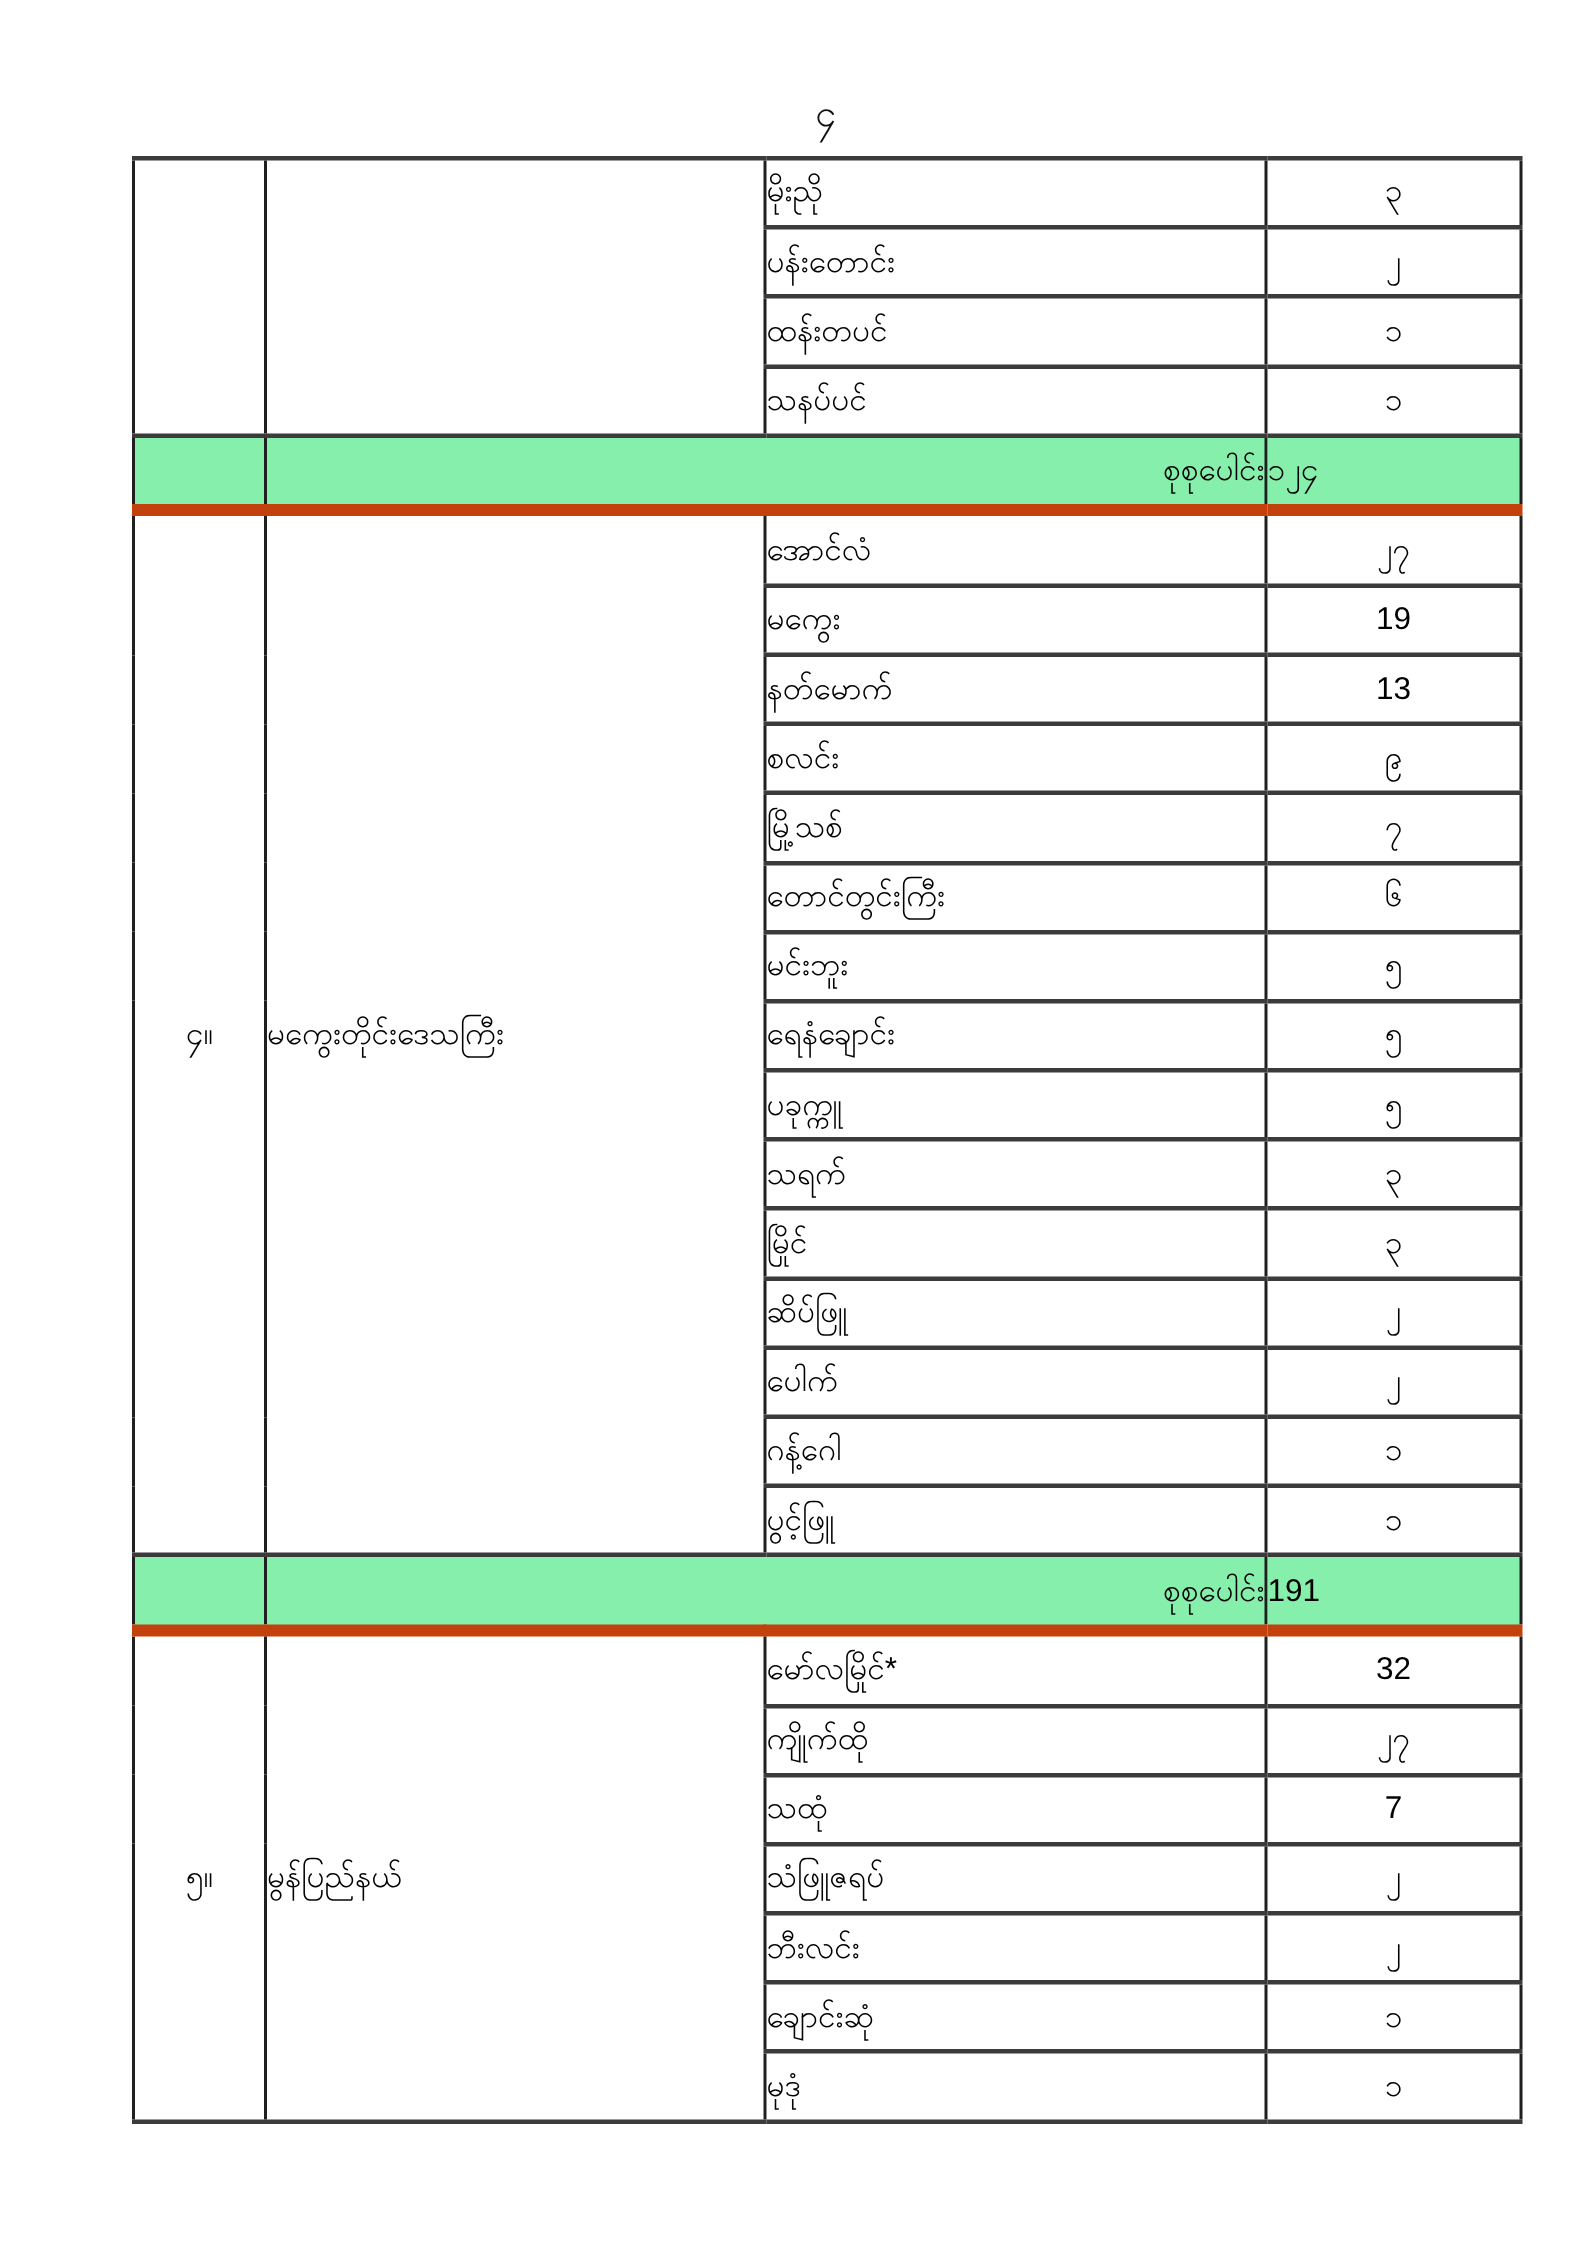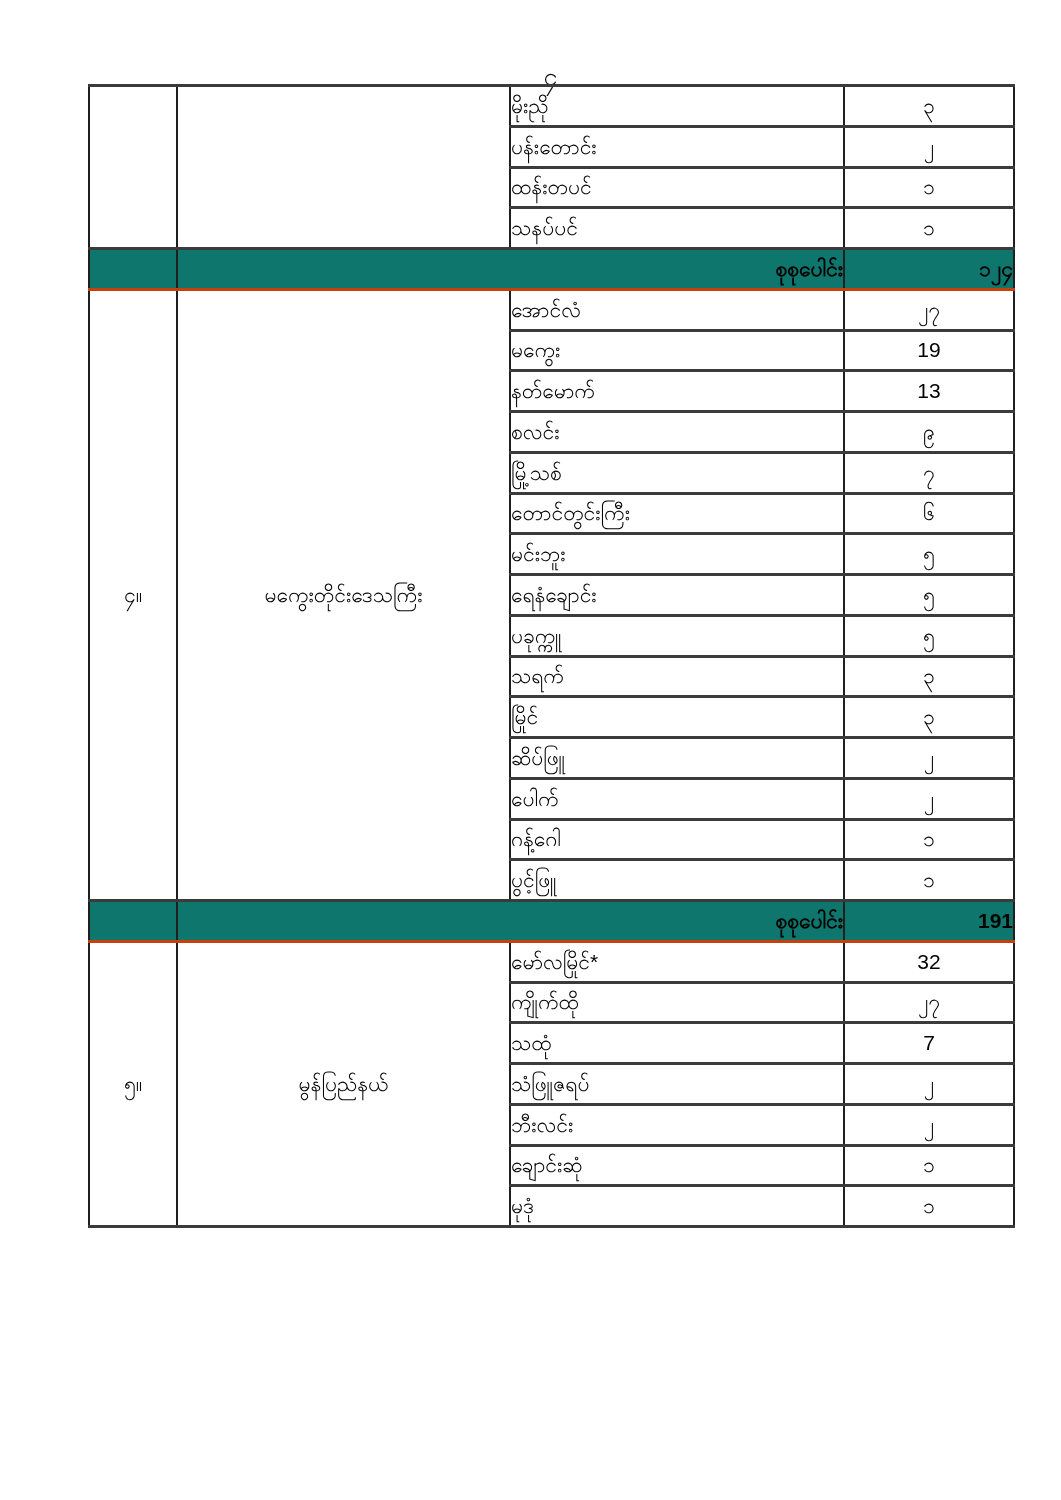--- a/index.html
+++ b/index.html
@@ -26,23 +26,23 @@
     left: 88px;
     width: 925px;
     text-align: center;
     font-size: 25px;
     line-height: 36px;
     color: #111111;
   }
   table.data-table {
     position: absolute;
     left: 88px;
-    top: 84px;
+    top: 104px;
     width: 925px;
-    height: 1144px;
+    height: 1312px;
     border-collapse: collapse;
     table-layout: fixed;
     border: 2px solid #1c1c1c;
     padding-left: 16px;
   }
   table.data-table td {
     border-top: 3px solid #3b3b3b;
     border-bottom: 3px solid #3b3b3b;
     border-left: 2px solid #1f1f1f;
     border-right: 2px solid #1f1f1f;
@@ -50,42 +50,42 @@
     padding: 0;
     font-size: 21px;
     line-height: 1.25;
     color: #000000;
     overflow: hidden;
   }
   td.c-index {
     text-align: center;
   }
   td.c-region {
-    text-align: center;
+    text-align: left;
     padding-left: 13px;
   }
   td.c-township {
     text-align: left;
     padding-left: 13px;
   }
   td.c-count {
     text-align: center;
   }
   tr.total-row td {
-    background: #0f766e;
-    font-weight: bold;
+    background: #86efac;
+    font-weight: normal;
     border-top: 3px solid #1c1c1c;
-    border-bottom: 3px solid #c2410c;
+    border-bottom: 8px solid #c2410c;
   }
   td.c-total-label {
     text-align: right;
     padding-right: 12px;
   }
   td.c-total-count {
-    text-align: right;
+    text-align: left;
   }
 </style>
 </head>
 <body>
 
 <div class="page">
   <div class="page-number">၄</div>
 
   <table class="data-table">
     <colgroup>

